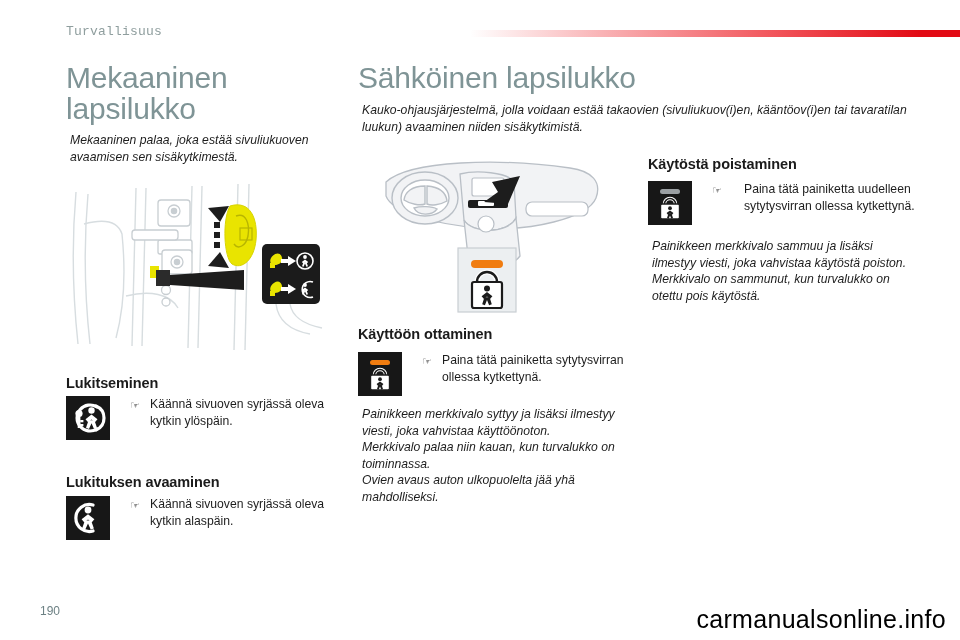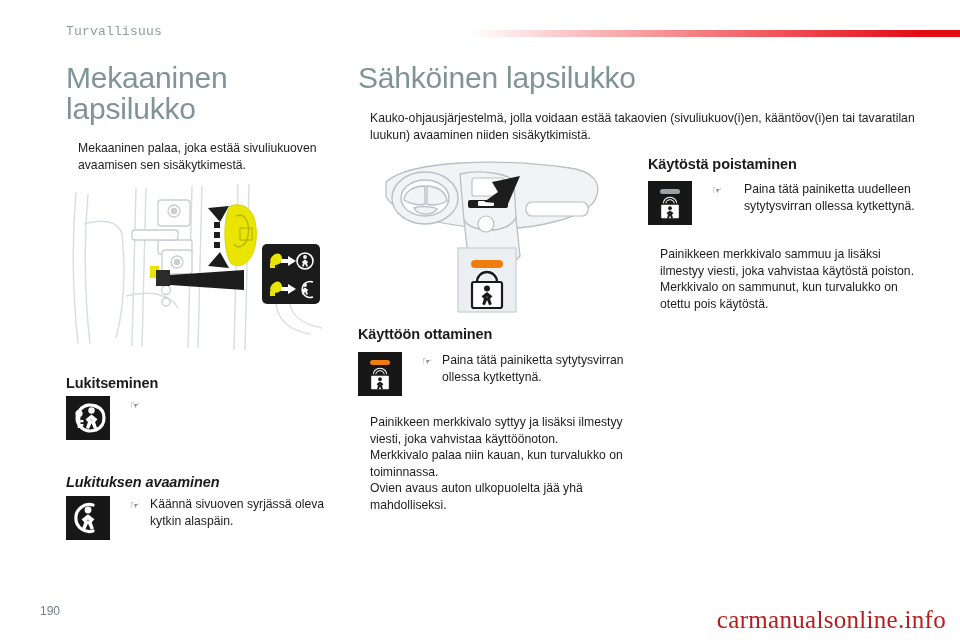--- a/index.html
+++ b/index.html
@@ -46,24 +46,25 @@
   }
   h2.subhead {
     margin: 0;
     color: #1b1b1b;
     font-weight: bold;
     font-size: 14.5px;
     line-height: 18px;
     letter-spacing: -.1px;
   }
   p.body {
-    margin: 12px;
+    margin: 4px;
     color: #1d1d1d;
     font-size: 12.2px;
     line-height: 16.6px;
+    font-style: italic;
   }
 
   
   .bullet-row {
     display: flex;
     align-items: flex-start;
   }
   .hand-glyph {
     width: 20px;
     flex: 0 0 20px;
@@ -100,23 +101,23 @@
     bottom: 22px;
     font-size: 12px;
     color: #6d8184;
     margin-left: 13px;
   }
   .watermark {
     position: absolute;
     right: 14px;
     bottom: 6px;
     font-size: 25px;
-    color: #b91c1c;
+    color: #000000;
     letter-spacing: .3px;
-    font-family: Liberation Serif, serif;
+    font-family: Liberation Sans, sans-serif;
   }
 
   
   .illus { position: absolute; }
 </style>
 </head>
 <body>
 
 <div class="breadcrumb">Turvallisuus</div>
 <div class="red-rule"></div>
@@ -227,23 +228,24 @@
       </g>
       <g fill="#ffffff">
         <circle cx="13" cy="17.5" r="3.6"></circle>
         <rect x="11.7" y="20" width="2.7" height="12"></rect>
         <rect x="14.2" y="24" width="3.2" height="2.3"></rect>
         <rect x="14.2" y="28" width="3.2" height="2.3"></rect>
       </g>
     </svg>
   </span>
   <span class="hand-glyph" style="margin-left:20px;">☞</span>
-</div>
-
-<h2 class="subhead abs" style="left:66px; top:473px;font-style:italic;">Lukituksen avaaminen</h2>
+  <span class="bullet-text" style="width:180px;">Käännä sivuoven syrjässä oleva kytkin ylöspäin.</span>
+</div>
+
+<h2 class="subhead abs" style="left:66px; top:473px;">Lukituksen avaaminen</h2>
 
 <div class="abs bullet-row" style="left:66px; top:496px; width:280px;">
   <span class="tile">
     <svg width="44" height="44" viewBox="0 0 44 44" xmlns="http://www.w3.org/2000/svg">
       <rect width="44" height="44" fill="#171717"></rect>
       <path d="M27 9 a13.5 13.5 0 1 0 0 26" fill="none" stroke="#ffffff" stroke-width="3.2" stroke-linecap="round"></path>
       <g fill="#ffffff">
         <circle cx="22" cy="14" r="3.4"></circle>
         <path d="M22 18.3 l6.4 4.9 -2.8 3.2 -3.6-2.8 -3.6 2.8 -2.8-3.2 z"></path>
         <path d="M18.9 24.4 l-2.8 8 3.2 1.2 2.7-6.1 2.7 6.1 3.2-1.2 -2.8-8 z"></path>

